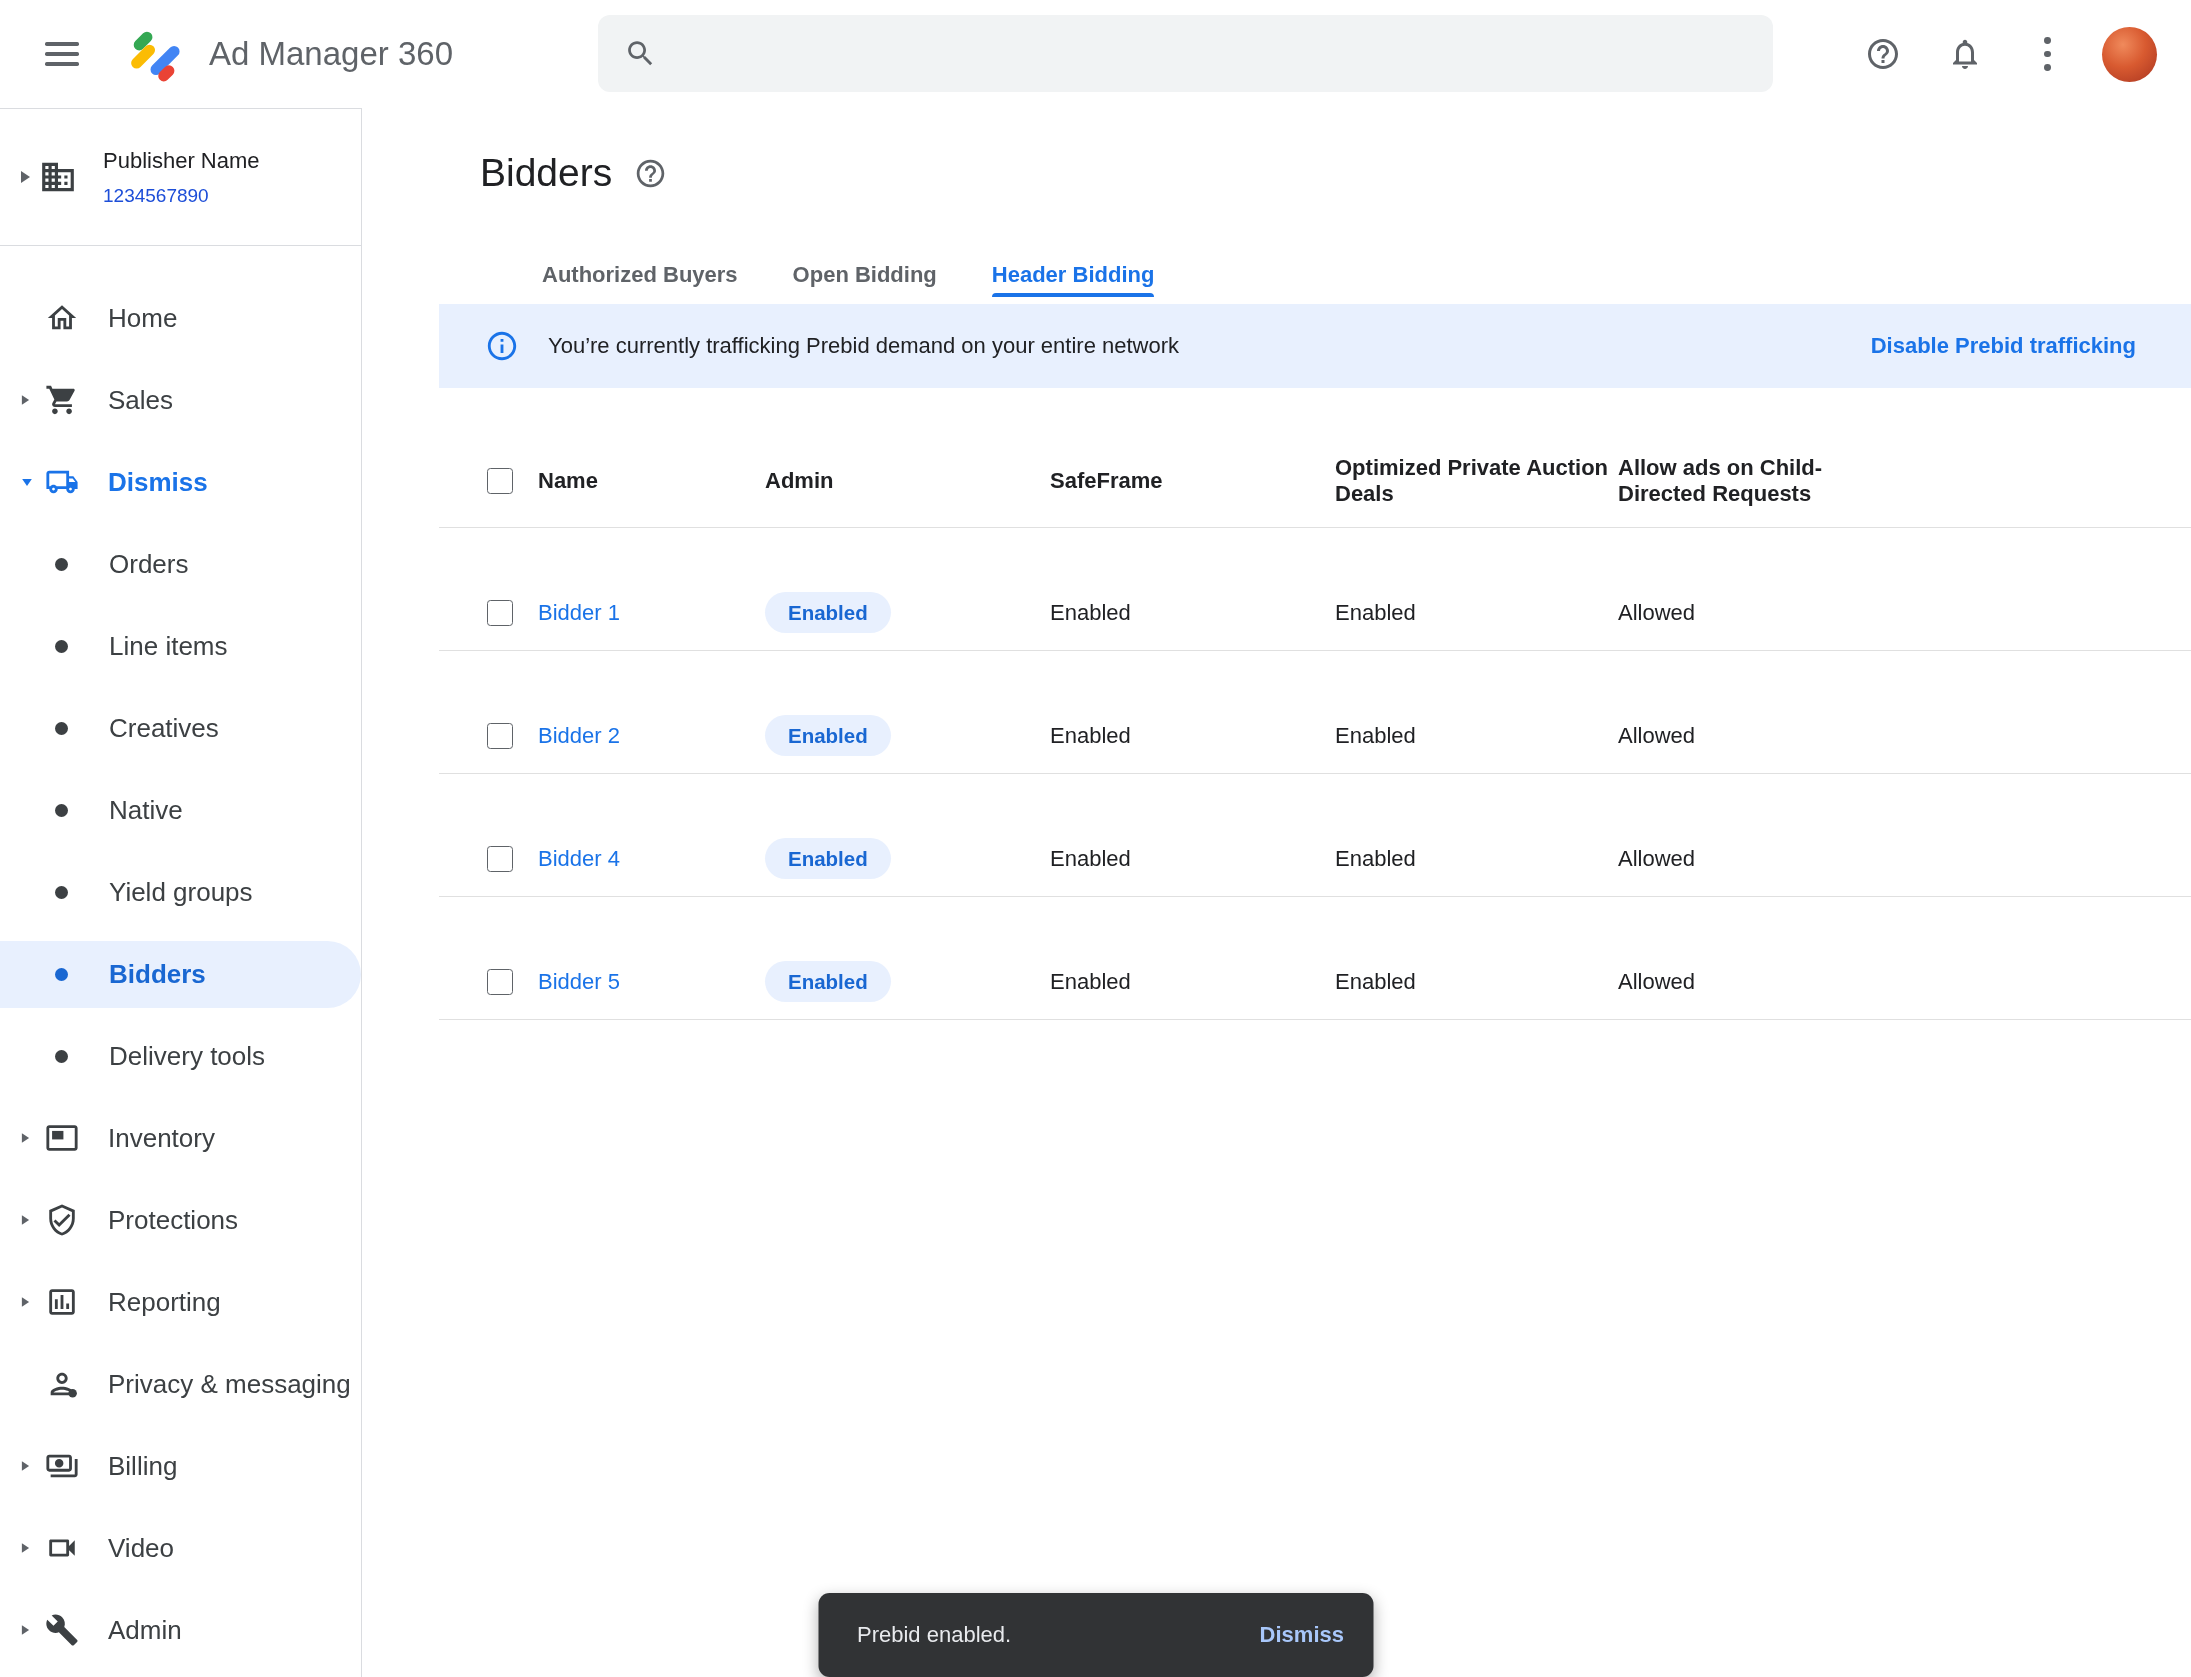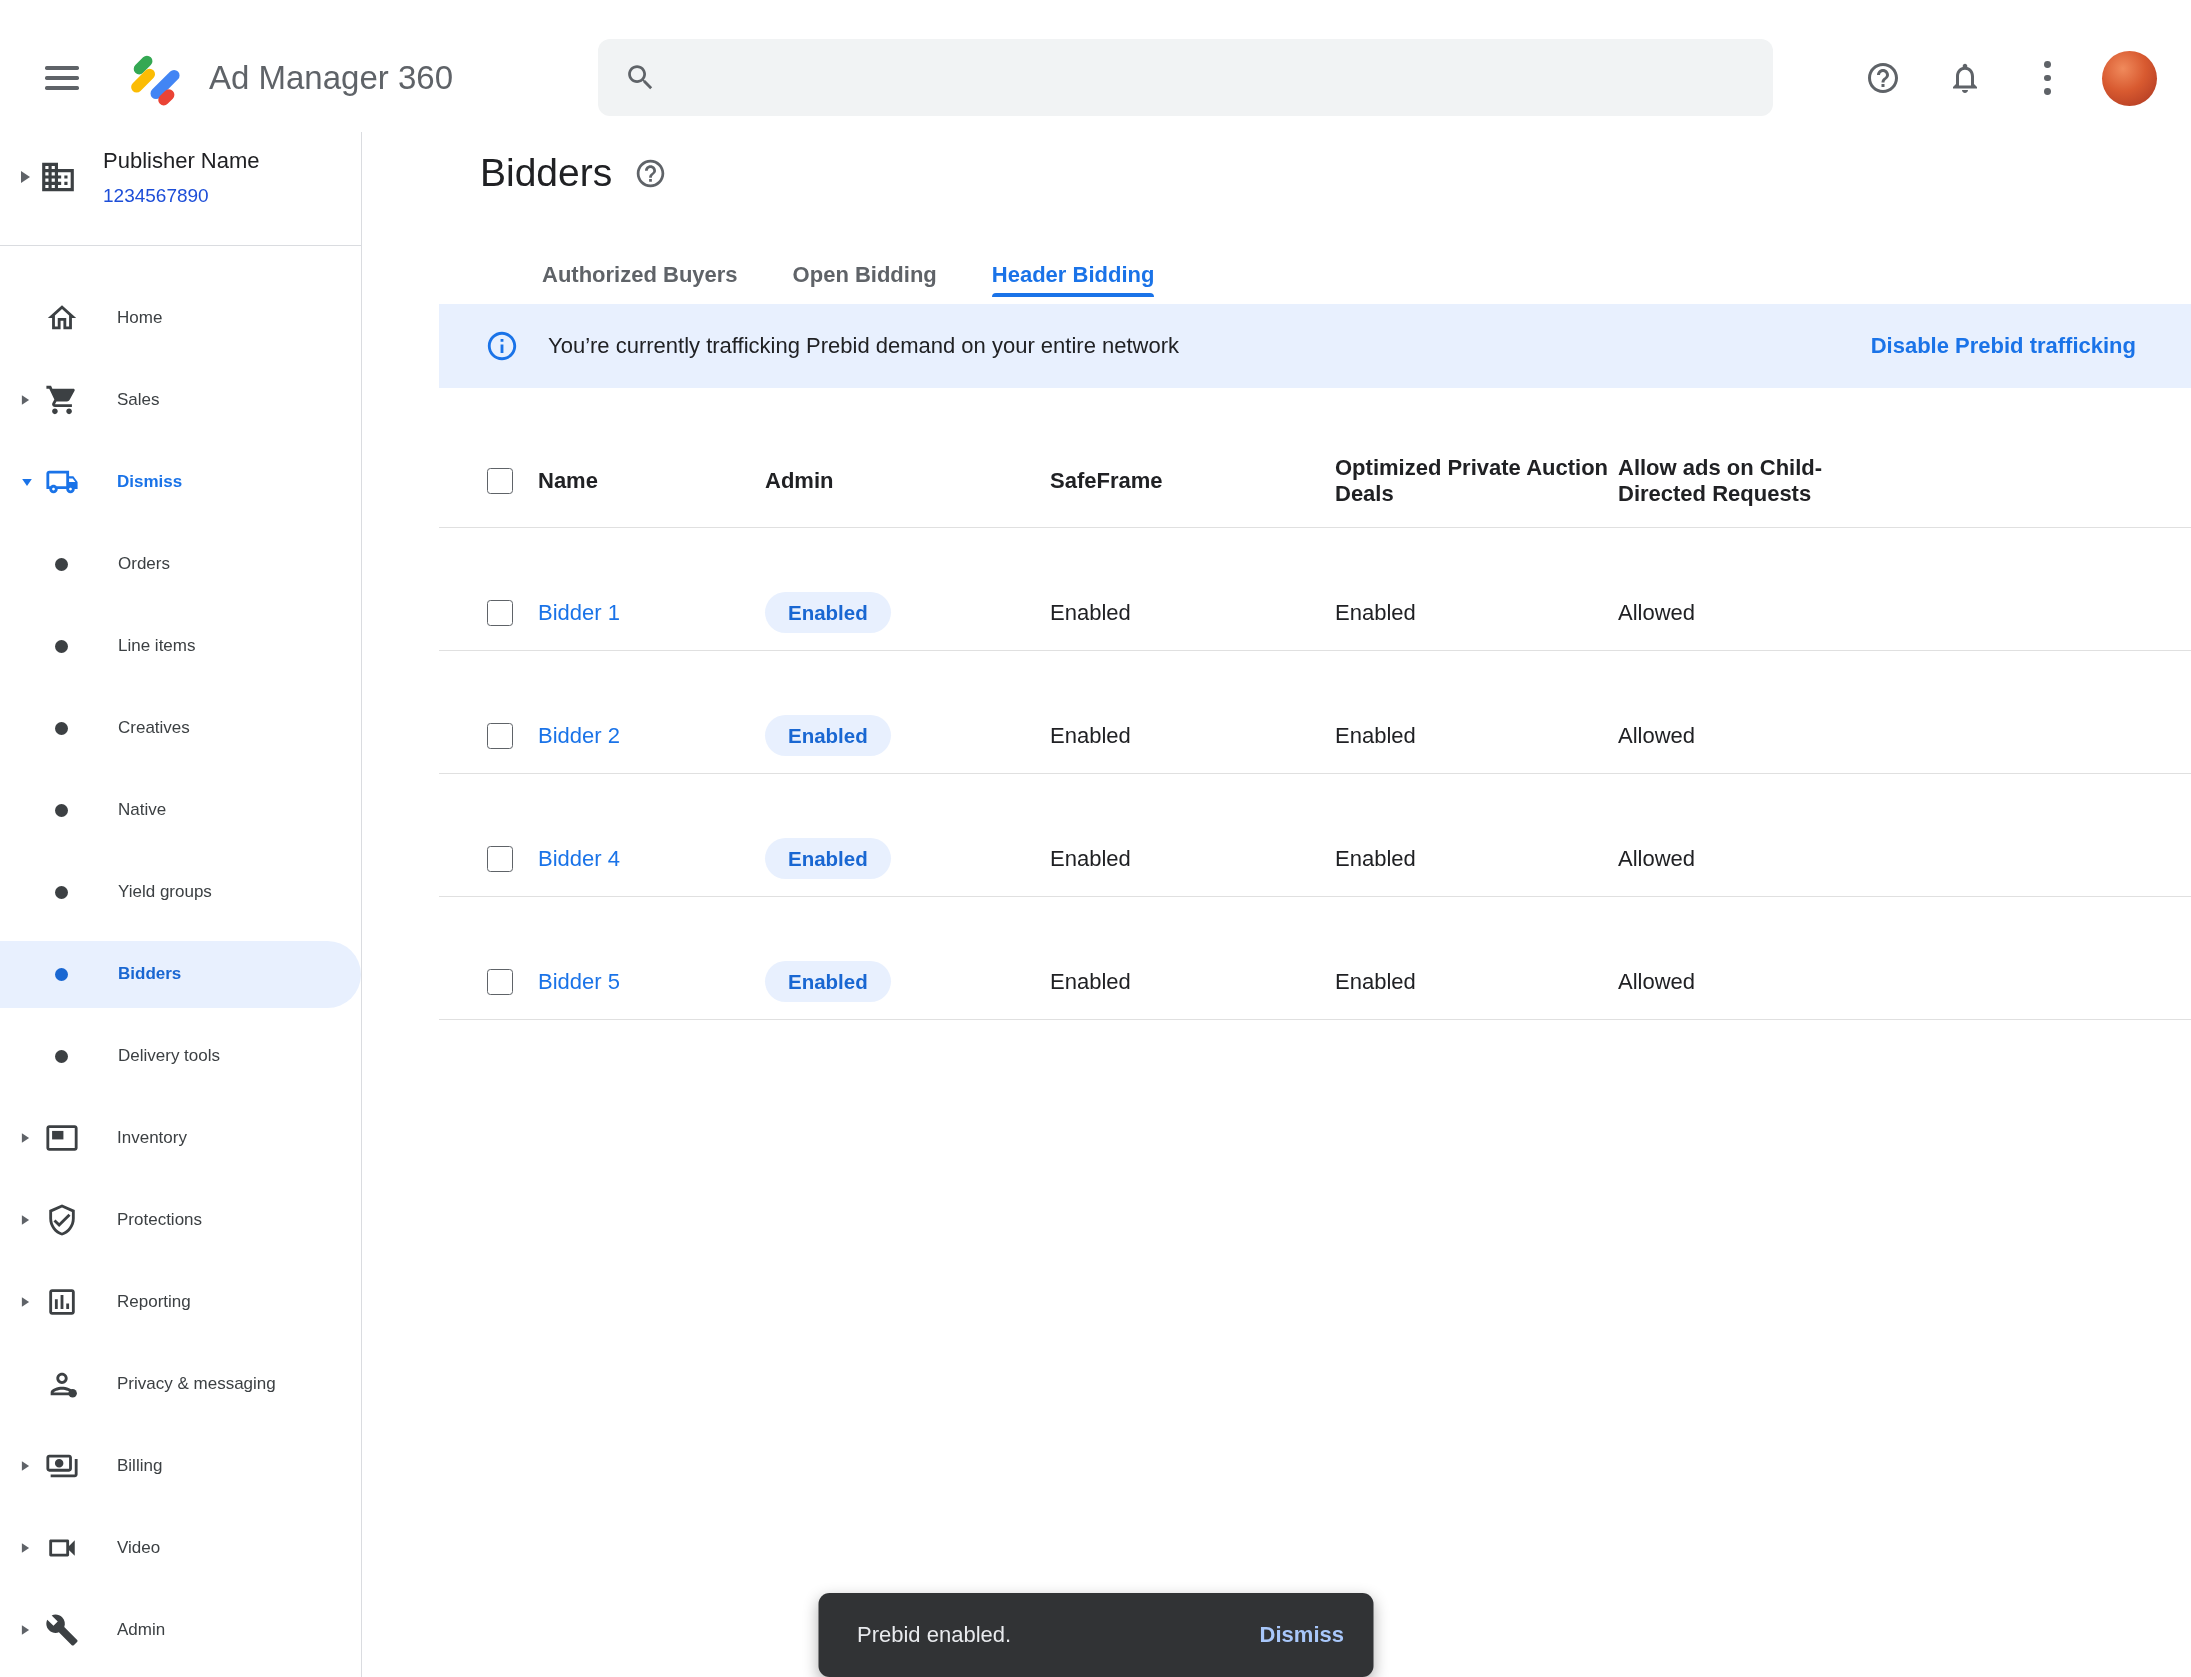--- a/index.html
+++ b/index.html
@@ -1,21 +1,21 @@
 <!DOCTYPE html>
 <html style="font-size:13.7px"><head>
 <meta charset="utf-8">
 <style>
   * { margin:0; padding:0; box-sizing:border-box; }
   html,body { width:2192px; height:1678px; overflow:hidden; background:#fff;
     font-family:"Liberation Sans", sans-serif; color:#202124; }
 
   
   .header { position:absolute; top:0; left:0; right:0; height:108px; background:#fff;
-    display:flex; align-items:center; z-index:5;margin-top:24px; }
+    display:flex; align-items:center; z-index:5; }
   .hamburger { margin-left:45px; width:34px; cursor:pointer; }
   .hamburger div { height:3.4px; background:#5f6368; border-radius:1.7px; margin:6.8px 0; }
   .logo { margin-left:46px; display:flex; align-items:center; }
   .app-name { margin-left:22px; font-size:33px; color:#5f6368; white-space:nowrap; }
   .search { position:absolute; left:598px; top:15.4px; width:1175px; height:77px;
     background:#f1f3f4; border-radius:12px; display:flex; align-items:center; padding:0 26px; }
   .search svg { flex:none; }
   .search input { flex:1; border:none; outline:none; background:transparent;
     font-size:24px; margin-left:20.5px; font-family:inherit; color:#202124; }
   .header-right { margin-left:auto; display:flex; align-items:center; height:100%; }
@@ -35,21 +35,21 @@
   .tri-d { width:0; height:0; border-top:9.4px solid #1a73e8;
     border-left:6px solid transparent; border-right:6px solid transparent; }
   .publisher .arr { position:absolute; left:20.5px; }
   .pub-icon { margin-left:39px; }
   .pub-text { margin-left:26px; }
   .pub-name { font-size:22px; color:#202124; }
   .pub-id { font-size:19px; color:#1d4ed8; margin-top:11px; }
 
   .nav { padding-top:31px; }
   .item { height:82px; display:flex; align-items:center; position:relative;
-    font-size:17px; color:#3c4043; cursor:pointer;gap:9px; }
+    font-size:26px; color:#3c4043; cursor:pointer; }
   .item .arr { position:absolute; left:20.5px; }
   .item .nicon { margin-left:45px; width:34px; height:34px; flex:none; }
   .item .lbl { margin-left:29px; white-space:nowrap; }
   .item.blue .lbl { color:#1a73e8; font-weight:bold; }
   .dot { margin-left:55px; width:13px; height:13px; border-radius:50%; background:#3c4043; flex:none; }
   .sub .lbl { margin-left:41px; }
   .item.active { background:#e8f0fe; border-radius:0 855px 855px 0; height:67px; margin:7.7px 0; }
   .item.active .dot { background:#1967d2; }
   .item.active .lbl { color:#1967d2; font-weight:bold; }
 

